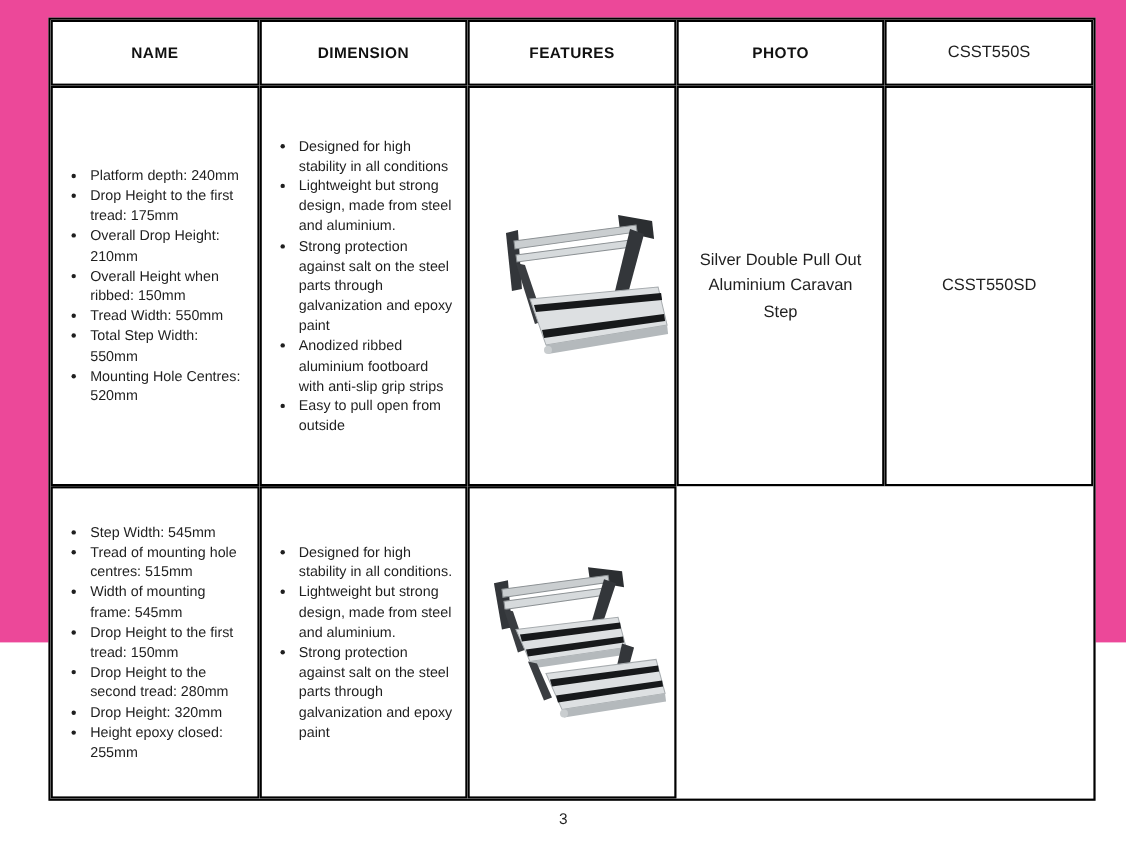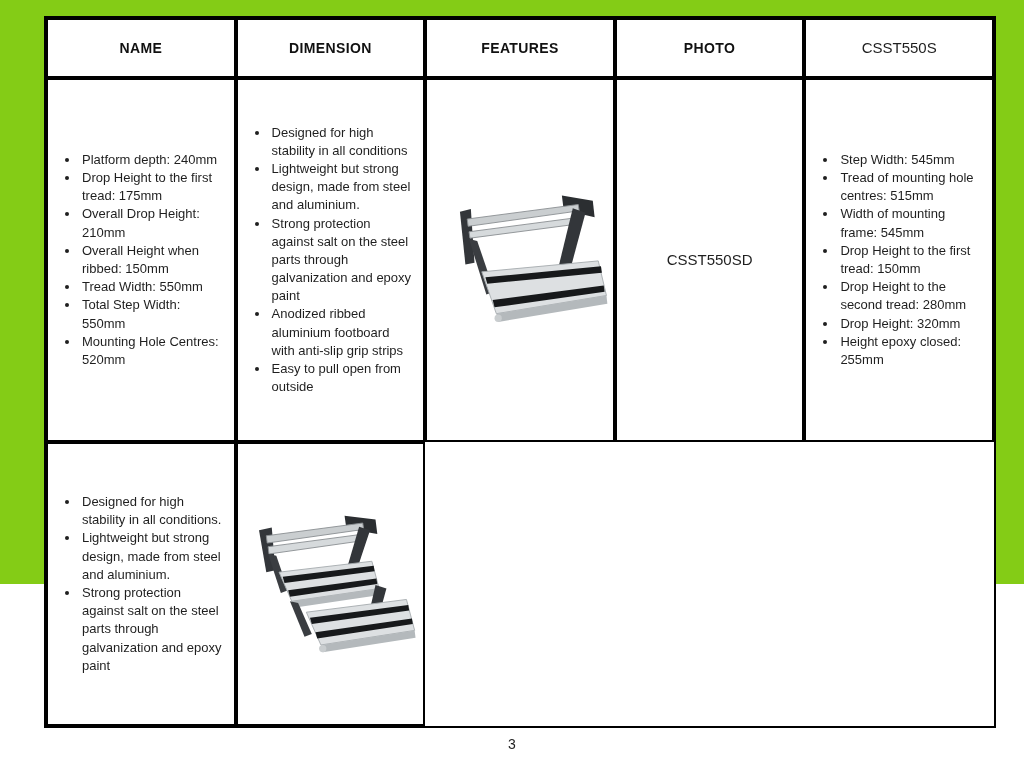--- a/index.html
+++ b/index.html
@@ -6,21 +6,21 @@
   html, body {
     width: 1024px; height: 768px;
     background: #ffffff;
     font-family: "Liberation Sans", "DejaVu Sans", sans-serif;
     color: #1f1f1f;
     overflow: hidden;
   }
   .page {
     position: relative;
     width: 1024px; height: 584px;
-    background: #84cc16;
+    background: #ec4899;
   }
   .spec-table {
     position: absolute;
     left: 44px; top: 16px;
     width: 952px; height: 712px;
     display: grid;
     grid-template-columns: repeat(5, 1fr);
     grid-template-rows: 60px 364px auto;
     border: 2px solid #000000;
     background: #ffffff;
@@ -134,20 +134,23 @@
           <polygon points="58,98 186,86 195,124 74,144" fill="#dde0e2" stroke="#a6abae" stroke-width="1"></polygon>
           <polygon points="62,104 189,92 190,99 64,111" fill="#17191b"></polygon>
           <polygon points="70,129 192,113 193,120 72,137" fill="#17191b"></polygon>
 
           <polygon points="74,144 195,124 196,133 76,153" fill="#b4b9bc"></polygon>
           <circle cx="76" cy="149" r="4" fill="#c9cdcf"></circle>
         </svg>
       </div>
     </div>
 
+    <div class="cell name-cell">
+      <span>Silver Double Pull Out Aluminium Caravan Step</span>
+    </div>
     <div class="cell sku-cell">
       <span>CSST550SD</span>
     </div>
     <div class="cell list-cell">
       <ul>
           <li>Step Width: 545mm</li>
           <li>Tread of mounting hole centres: 515mm</li>
           <li>Width of mounting frame: 545mm</li>
           <li>Drop Height to the first tread: 150mm</li>
           <li>Drop Height to the second tread: 280mm</li>

